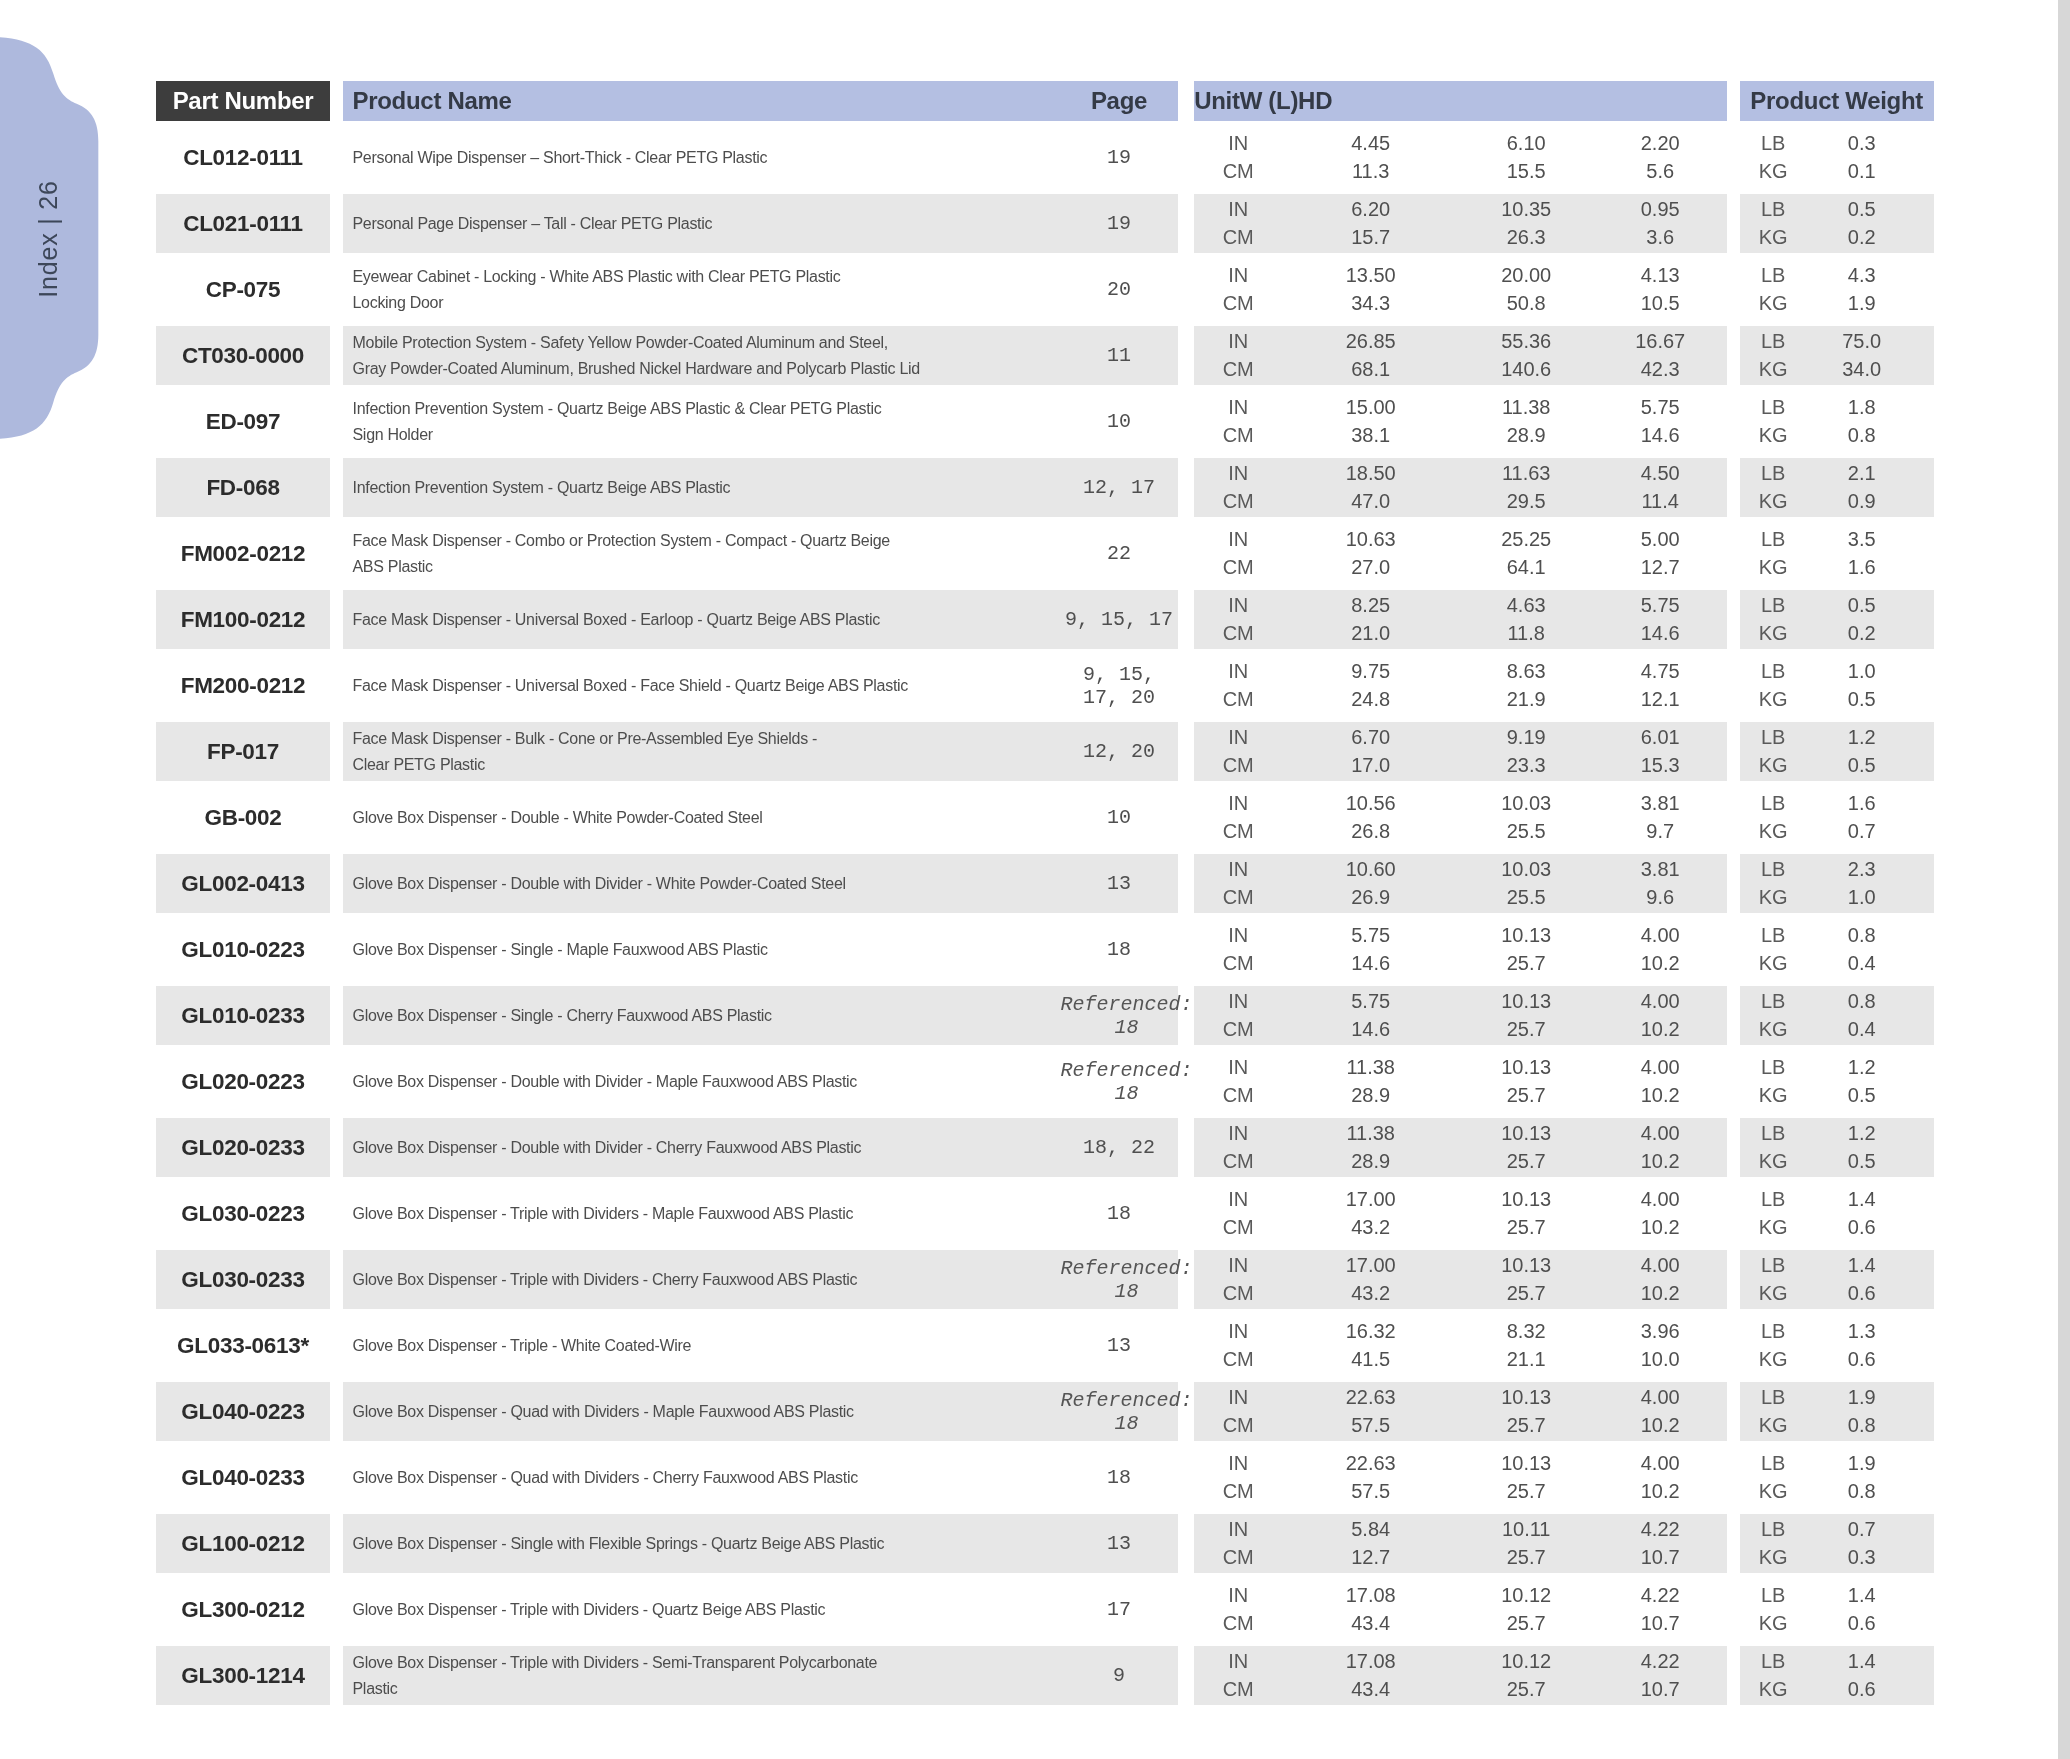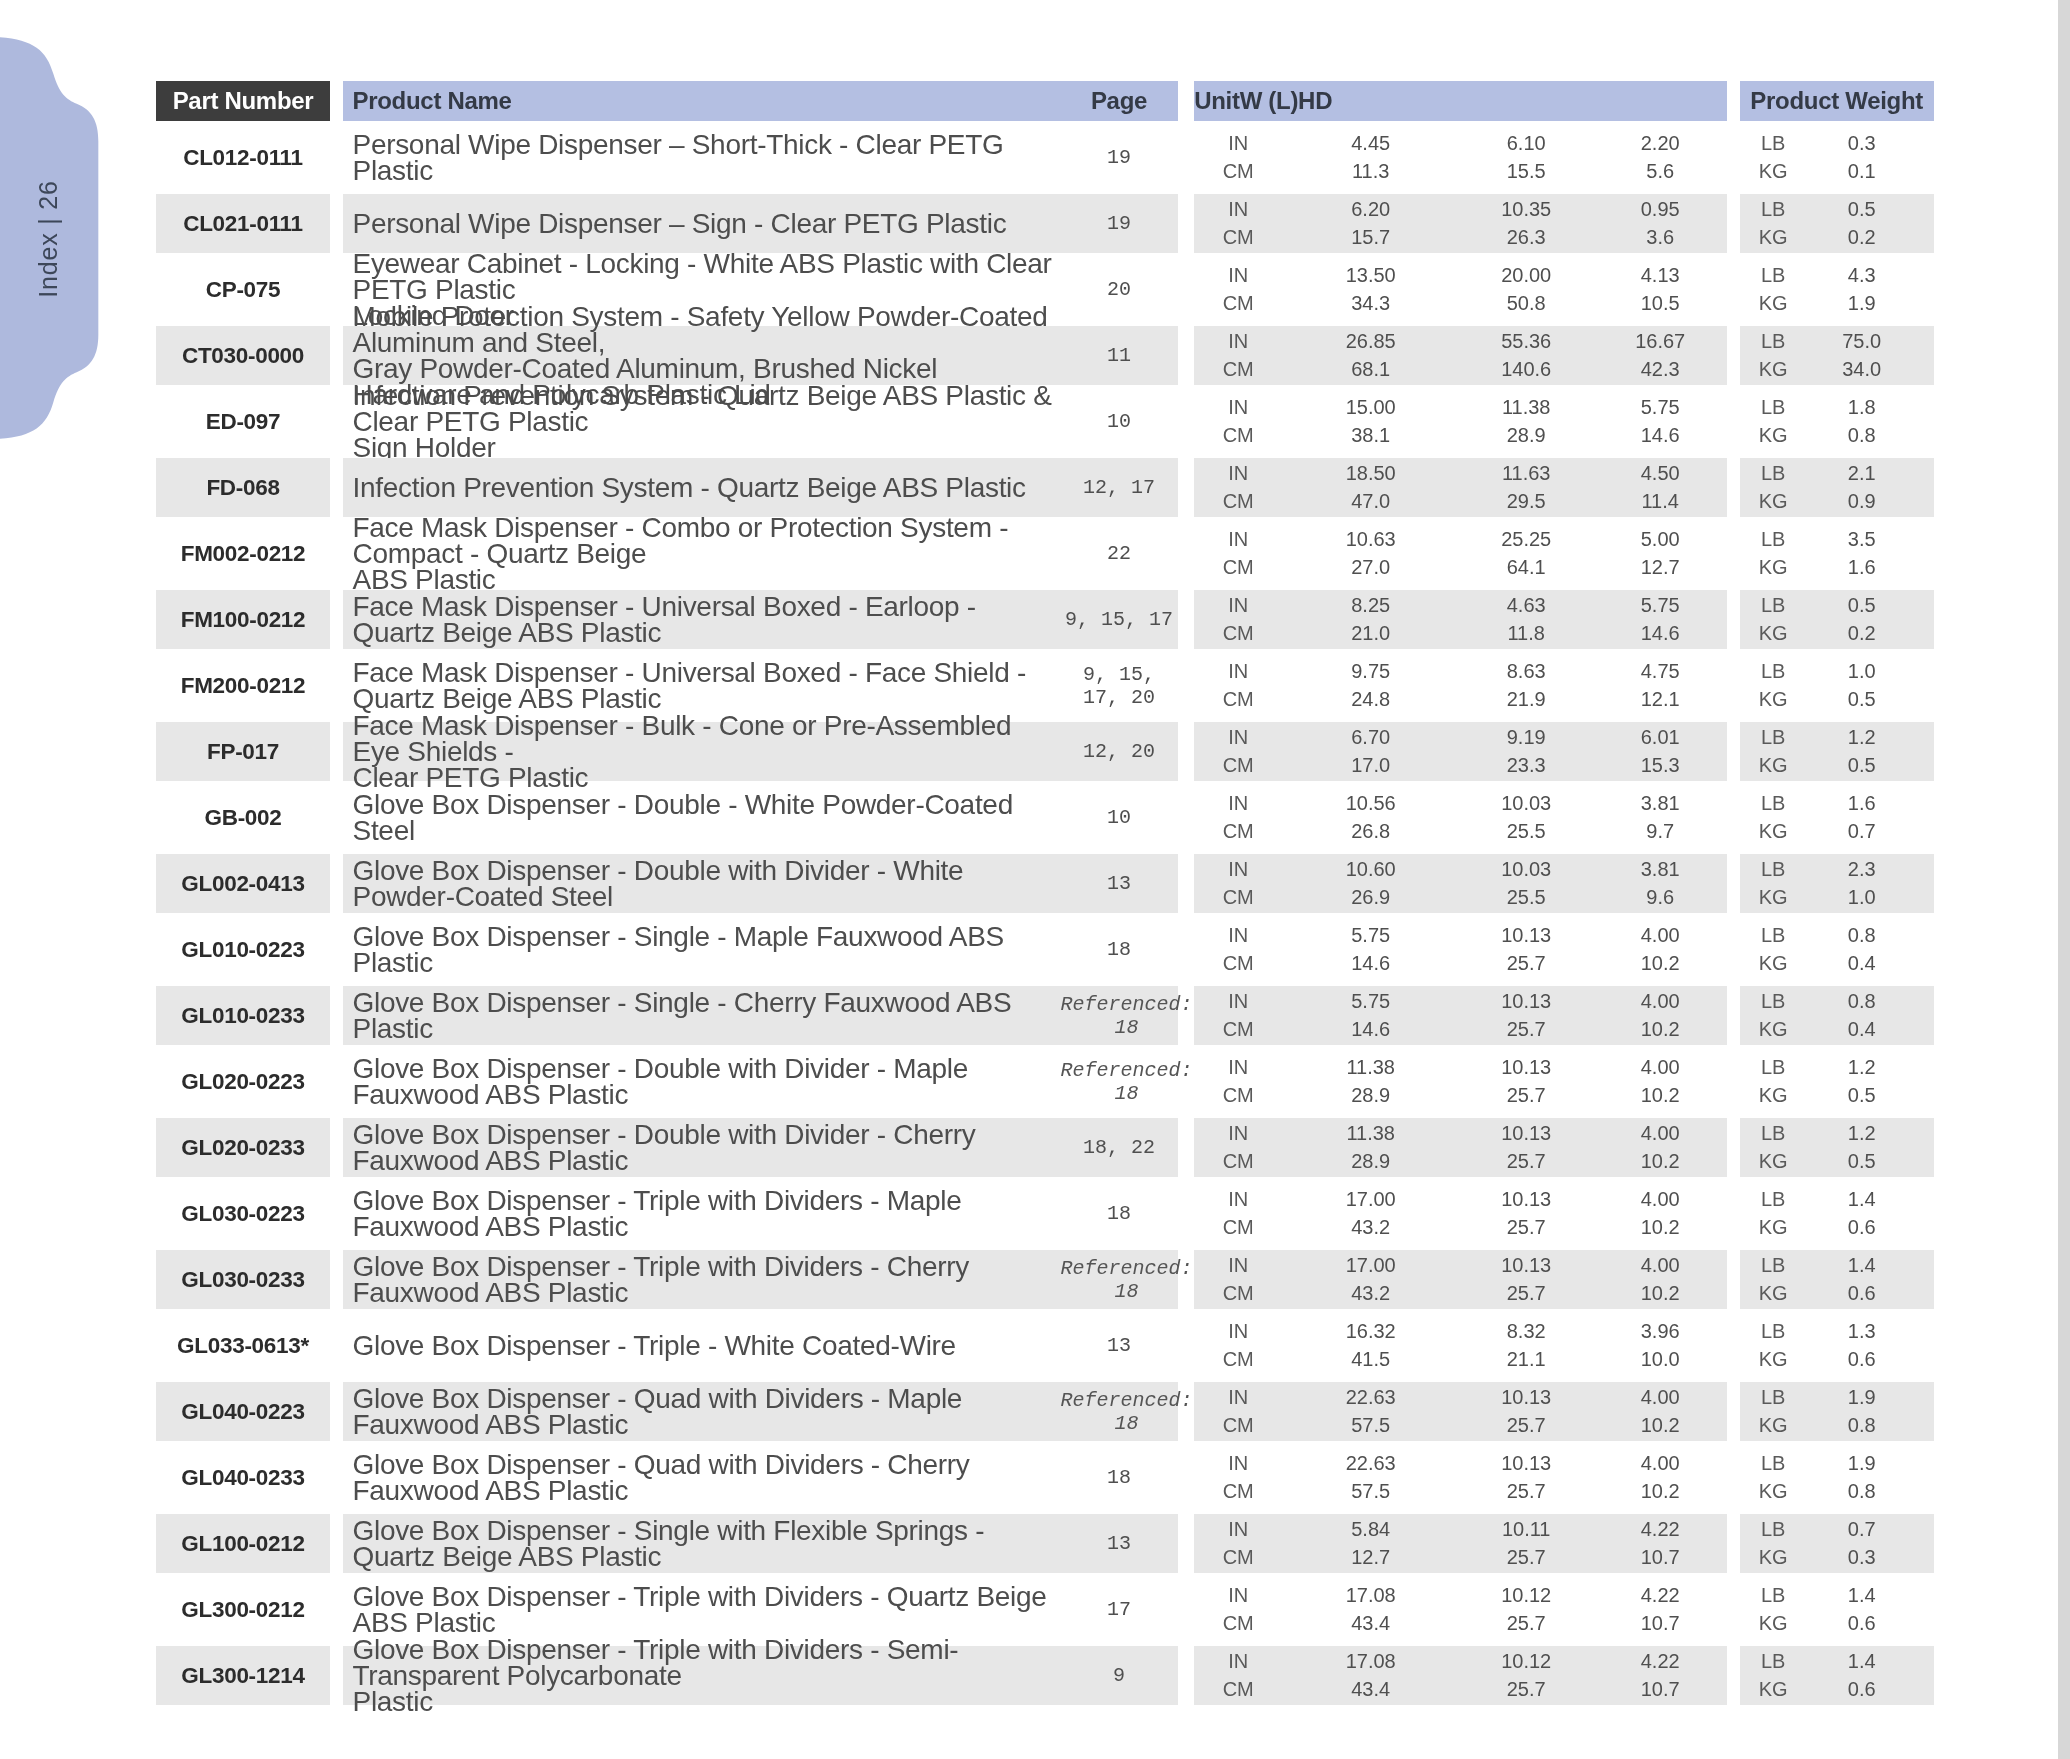--- a/index.html
+++ b/index.html
@@ -51,21 +51,21 @@
   .row { height:66px; padding:3.3px 0; }
   .row .cell { height:59px; }
   .row.alt .cell { background:#e7e7e7; }
 
   .c-part { display:flex; align-items:center; justify-content:center; }
   .pn { font-weight:700; font-size:22.5px; color:#2c2c2c; letter-spacing:-0.3px; }
 
   .c-name { display:flex; align-items:center; }
   .nm {
     flex:0 0 718px; padding-left:10px;
-    font-size:28px; line-height:26px; color:#4d4d4d;
+    font-size:16px; line-height:26px; color:#4d4d4d;
     letter-spacing:-0.3px; white-space:pre-line;
   }
   .pg { flex:0 0 117px; text-align:center; font-size:20px; color:#4f4f4f;font-family:Liberation Mono, monospace; }
   .row.ref .pg { font-style:italic; font-size:20px; color:#555555; }
 
   .c-dims { display:flex; flex-direction:column; justify-content:center; }
   .c-dims .sub {
     display:grid; grid-template-columns:88px 177px 134px 134px;
     height:28px; align-items:center;
   }
@@ -153,21 +153,21 @@
       </div>
     </div>
   </div>
 
   <div class="grid-row row alt">
     <div class="cell c-part">
       <span class="pn">CL021-0111</span>
     </div>
     <div></div>
     <div class="cell c-name">
-      <div class="nm">Personal Wipe Dispenser – Sign - Clear PETG Plastic</div>
+      <div class="nm">Personal Page Dispenser – Tall - Clear PETG Plastic</div>
       <div class="pg">19</div>
     </div>
     <div></div>
     <div class="cell c-dims">
       <div class="sub">
         <span class="u">IN</span>
         <span>6.20</span>
         <span>10.35</span>
         <span>0.95</span>
       </div>

